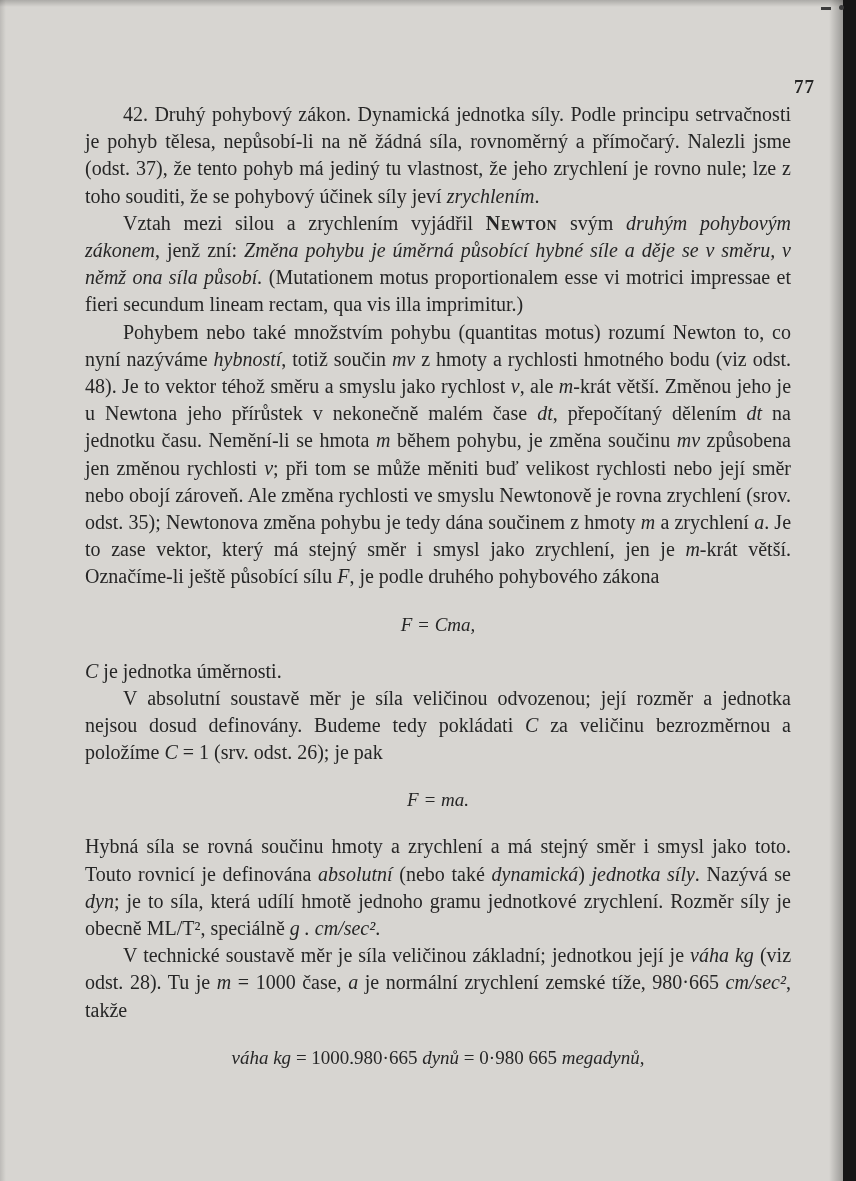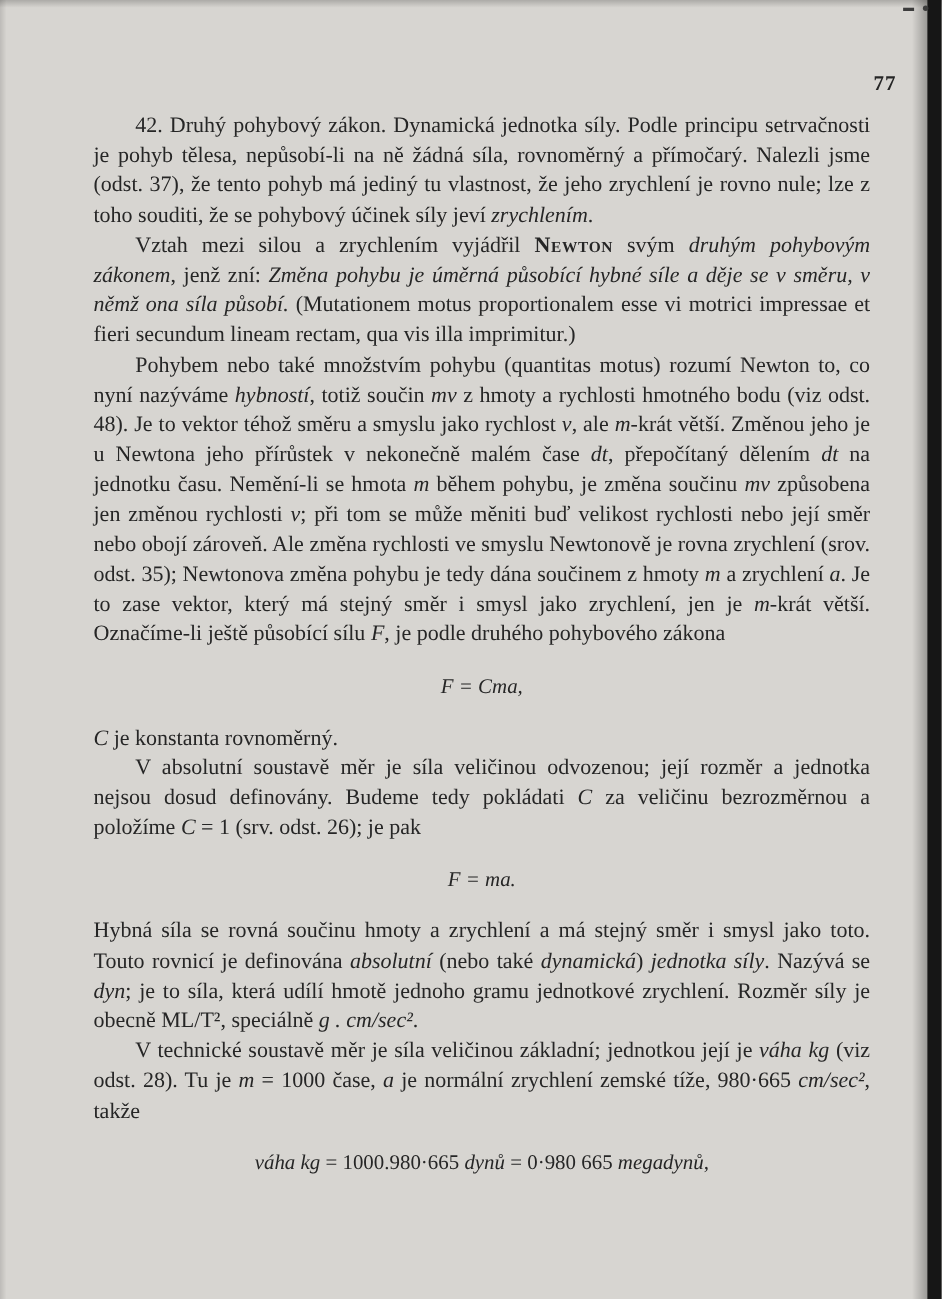--- a/index.html
+++ b/index.html
@@ -40,21 +40,21 @@
     width: 6px; height: 100%;
     background: linear-gradient(to right, rgba(0,0,0,0.12), rgba(0,0,0,0));
   }
   .speck { position: absolute; background: #3c3c3c; }
   .speck.dash { top: 7px; left: 821px; width: 10px; height: 3px; }
   .speck.dot  { top: 5px; left: 839px; width: 5px; height: 5px; border-radius: 50%; }
 
   
   .pagenum {
     position: absolute;
-    top: 66px; left: 794px;
+    top: 76px; left: 794px;
     font-size: 19px;
     font-weight: bold;
     letter-spacing: 1px;
   }
 
   
   .page {
     position: absolute;
     top: 101px;
     left: 85px;
@@ -89,19 +89,19 @@
 <div class="speck dash"></div>
 <div class="speck dot"></div>
 
 <div class="pagenum">77</div>
 
 <main class="page">
   <p class="para indent"><span class="b">42. Druhý pohybový zákon. Dynamická jednotka síly.</span><span> Podle principu setrvačnosti je pohyb tělesa, nepůsobí-li na ně žádná síla, rovnoměrný a přímočarý. Nalezli jsme (odst. 37), že tento pohyb má jediný tu vlastnost, že jeho zrychlení je rovno nule; lze z toho souditi, že se pohybový účinek síly jeví </span><span class="i">zrychlením</span><span>.</span></p>
   <p class="para indent"><span>Vztah mezi silou a zrychlením vyjádřil </span><span class="sc">Newton</span><span> svým </span><span class="i">druhým pohybovým zákonem</span><span>, jenž zní: </span><span class="i">Změna pohybu je úměrná působící hybné síle a děje se v směru, v němž ona síla působí.</span><span> (Mutationem motus proportionalem esse vi motrici impressae et fieri secundum lineam rectam, qua vis illa imprimitur.)</span></p>
   <p class="para indent"><span>Pohybem nebo také množstvím pohybu (quantitas motus) rozumí Newton to, co nyní nazýváme </span><span class="i">hybností</span><span>, totiž součin </span><span class="i">mv</span><span> z hmoty a rychlosti hmotného bodu (viz odst. 48). Je to vektor téhož směru a smyslu jako rychlost </span><span class="i">v</span><span>, ale </span><span class="i">m</span><span>-krát větší. Změnou jeho je u Newtona jeho přírůstek v nekonečně malém čase </span><span class="i">dt</span><span>, přepočítaný dělením </span><span class="i">dt</span><span> na jednotku času. Nemění-li se hmota </span><span class="i">m</span><span> během pohybu, je změna součinu </span><span class="i">mv</span><span> způsobena jen změnou rychlosti </span><span class="i">v</span><span>; při tom se může měniti buď velikost rychlosti nebo její směr nebo obojí zároveň. Ale změna rychlosti ve smyslu Newtonově je rovna zrychlení (srov. odst. 35); Newtonova změna pohybu je tedy dána součinem z hmoty </span><span class="i">m</span><span> a zrychlení </span><span class="i">a</span><span>. Je to zase vektor, který má stejný směr i smysl jako zrychlení, jen je </span><span class="i">m</span><span>-krát větší. Označíme-li ještě působící sílu </span><span class="i">F</span><span>, je podle druhého pohybového zákona</span></p>
   <div class="equation"><span class="i">F = Cma,</span></div>
-  <p class="para"><span class="i">C</span><span> je konstanta rovnoměrný.</span></p>
+  <p class="para"><span class="i">C</span><span> je jednotka úměrnosti.</span></p>
   <p class="para indent"><span>V absolutní soustavě měr je síla veličinou odvozenou; její rozměr a jednotka nejsou dosud definovány. Budeme tedy pokládati </span><span class="i">C</span><span> za veličinu bezrozměrnou a položíme </span><span class="i">C</span><span> = 1 (srv. odst. 26); je pak</span></p>
   <div class="equation"><span class="i">F = ma.</span></div>
   <p class="para"><span>Hybná síla se rovná součinu hmoty a zrychlení a má stejný směr i smysl jako toto. Touto rovnicí je definována </span><span class="i">absolutní</span><span> (nebo také </span><span class="i">dynamická</span><span>) </span><span class="i">jednotka síly</span><span>. Nazývá se </span><span class="i">dyn</span><span>; je to síla, která udílí hmotě jednoho gramu jednotkové zrychlení. Rozměr síly je obecně ML/T², speciálně </span><span class="i">g . cm/sec²</span><span>.</span></p>
   <p class="para indent"><span>V technické soustavě měr je síla veličinou základní; jednotkou její je </span><span class="i">váha kg</span><span> (viz odst. 28). Tu je </span><span class="i">m</span><span> = 1000 čase, </span><span class="i">a</span><span> je normální zrychlení zemské tíže, 980·665 </span><span class="i">cm/sec²</span><span>, takže</span></p>
   <div class="equation"><span class="i">váha kg</span><span> = 1000.980·665 </span><span class="i">dynů</span><span> = 0·980 665 </span><span class="i">megadynů</span><span>,</span></div>
 </main>
 
 </body></html>

